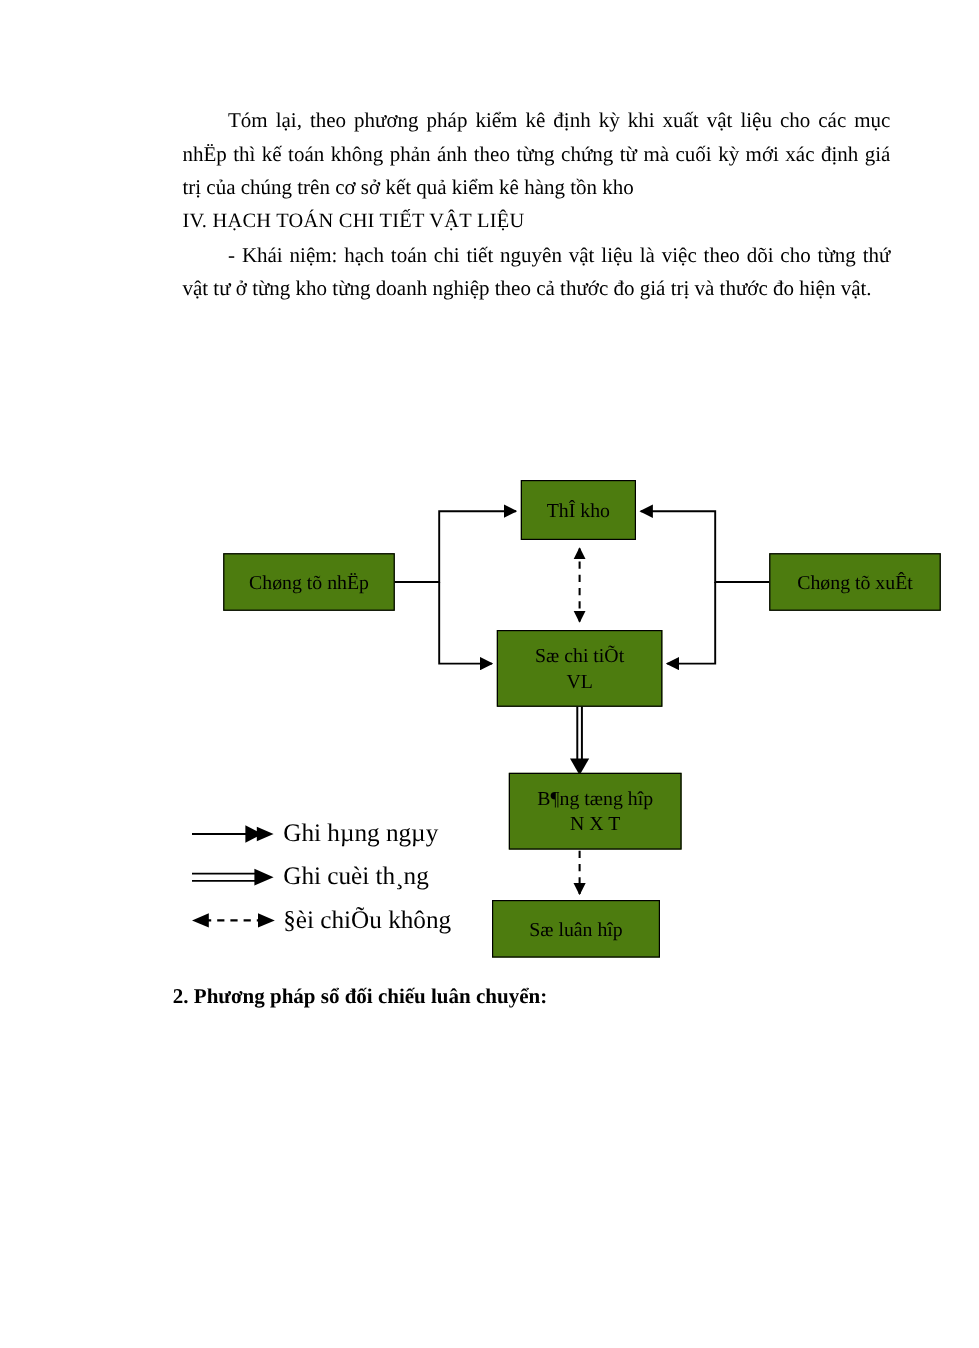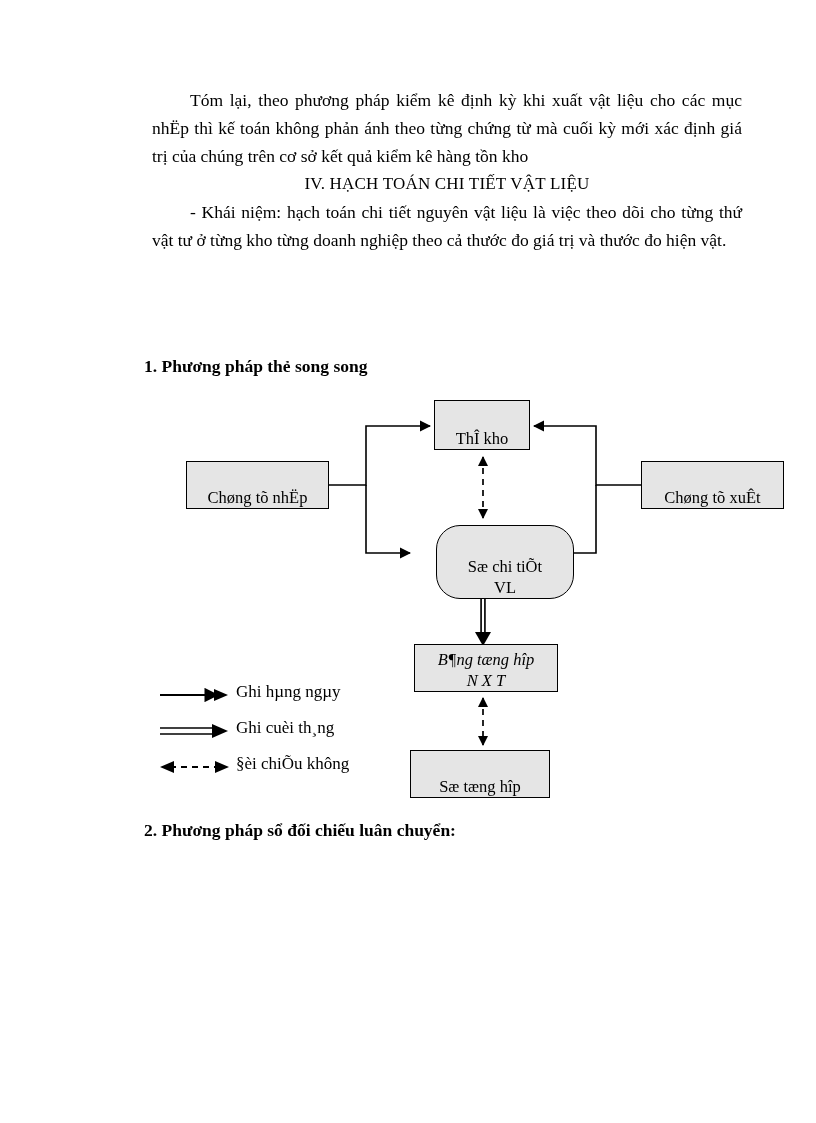--- a/index.html
+++ b/index.html
@@ -36,21 +36,21 @@
     margin: 0;
     text-indent: 38px;
     text-align: justify;
   }
   .para.last-line-left { text-align: left; }
 
   .heading-caps {
     margin: 0;
     font-size: 17px;
     letter-spacing: 0.2px;
-    text-align: center;
+    text-align: left;
   }
 
   .section-heading {
     position: absolute;
     font-weight: bold;
     font-size: 17.5px;
     white-space: nowrap;
   }
   #heading-1 { left: 144px; top: 356px; }
   #heading-2 { left: 144px; top: 820px; }
@@ -60,53 +60,53 @@
     position: absolute;
     left: 0;
     top: 0;
     width: 816px;
     height: 1123px;
     pointer-events: none;
   }
   .node {
     position: absolute;
     border: 1.6px solid #000000;
-    background: #e5e5e5;
+    background: #4d7c0f;
     box-sizing: border-box;
     display: flex;
-    align-items: flex-end;
+    align-items: center;
     justify-content: center;
     text-align: center;
     font-size: 16.5px;
     line-height: 21px;
     font-family: "Liberation Serif", "DejaVu Serif", serif;
   }
   #node-the-kho      { left: 434px; top: 400px; width: 96px;  height: 50px; }
   #node-ct-nhap      { left: 166px; top: 461px; width: 143px; height: 48px; margin-left: 20px; }
   #node-ct-xuat      { left: 641px; top: 461px; width: 143px; height: 48px; }
-  #node-so-chi-tiet  { left: 436px; top: 525px; width: 138px; height: 74px; border-radius: 24px; }
-  #node-bang-th      { left: 414px; top: 644px; width: 144px; height: 48px; font-style: italic; }
+  #node-so-chi-tiet  { left: 414px; top: 525px; width: 138px; height: 64px; }
+  #node-bang-th      { left: 424px; top: 644px; width: 144px; height: 64px; }
   #node-so-tong-hop  { left: 410px; top: 750px; width: 140px; height: 48px; }
 
   
   .legend {
     position: absolute;
     left: 160px;
     top: 682px;
     width: 250px;
   }
   .legend-row {
     position: relative;
     height: 36px;
   }
   .legend-label {
     position: absolute;
     left: 76px;
     top: 0px;
-    font-size: 17px;
+    font-size: 21px;
     white-space: nowrap;
   }
   .legend-art {
     position: absolute;
     left: 0;
     top: 4px;
     width: 70px;
     height: 18px;
   }
 
@@ -116,21 +116,20 @@
 <body>
 
 <div class="page">
 
   <div class="body-text">
     <p class="para">Tóm lại, theo phương pháp kiểm kê định kỳ khi xuất vật liệu cho các mục nhËp thì kế toán không phản ánh theo từng chứng từ mà cuối kỳ mới xác định giá trị của chúng trên cơ sở kết quả kiểm kê hàng tồn kho</p>
     <p class="heading-caps">IV. HẠCH TOÁN CHI TIẾT VẬT LIỆU</p>
     <p class="para">- Khái niệm: hạch toán chi tiết nguyên vật liệu là việc theo dõi cho từng thứ vật tư ở từng kho từng doanh nghiệp theo cả thước đo giá trị và thước đo hiện vật.</p>
   </div>
 
-  <div class="section-heading" id="heading-1">1. Phương pháp thẻ song song</div>
   <div class="section-heading" id="heading-2">2. Phương pháp sổ đối chiếu luân chuyển:</div>
 
   <svg class="diagram" width="816" height="1123" viewBox="0 0 816 1123" xmlns="http://www.w3.org/2000/svg">
     <defs>
       <marker id="arrow-solid" viewBox="0 0 10 10" refX="9" refY="5" markerWidth="7" markerHeight="7" orient="auto-start-reverse">
         <path d="M 0 0 L 10 5 L 0 10 z" fill="#000000"></path>
       </marker>
       <marker id="arrow-small" viewBox="0 0 10 10" refX="9" refY="5" markerWidth="6" markerHeight="6" orient="auto-start-reverse">
         <path d="M 0 0 L 10 5 L 0 10 z" fill="#000000"></path>
       </marker>
@@ -197,21 +196,21 @@
   </div>
 
   <div class="node" id="node-bang-th">
     <span>
       <span>B¶ng tæng hîp</span><br>
       <span>N X T</span>
     </span>
   </div>
 
   <div class="node" id="node-so-tong-hop">
-    <span>Sæ tæng hîp</span>
+    <span>Sæ luân hîp</span>
   </div>
 
   <div class="legend">
 
     <div class="legend-row">
       <svg class="legend-art" width="70" height="18" viewBox="0 0 70 18" xmlns="http://www.w3.org/2000/svg">
         <line x1="0" y1="9" x2="56" y2="9" stroke="#000000" stroke-width="1.8" marker-end="url(#arrow-big)"></line>
         <path d="M 54 3 L 68 9 L 54 15 z" fill="#000000"></path>
       </svg>
       <span class="legend-label">Ghi hµng ngµy</span>

